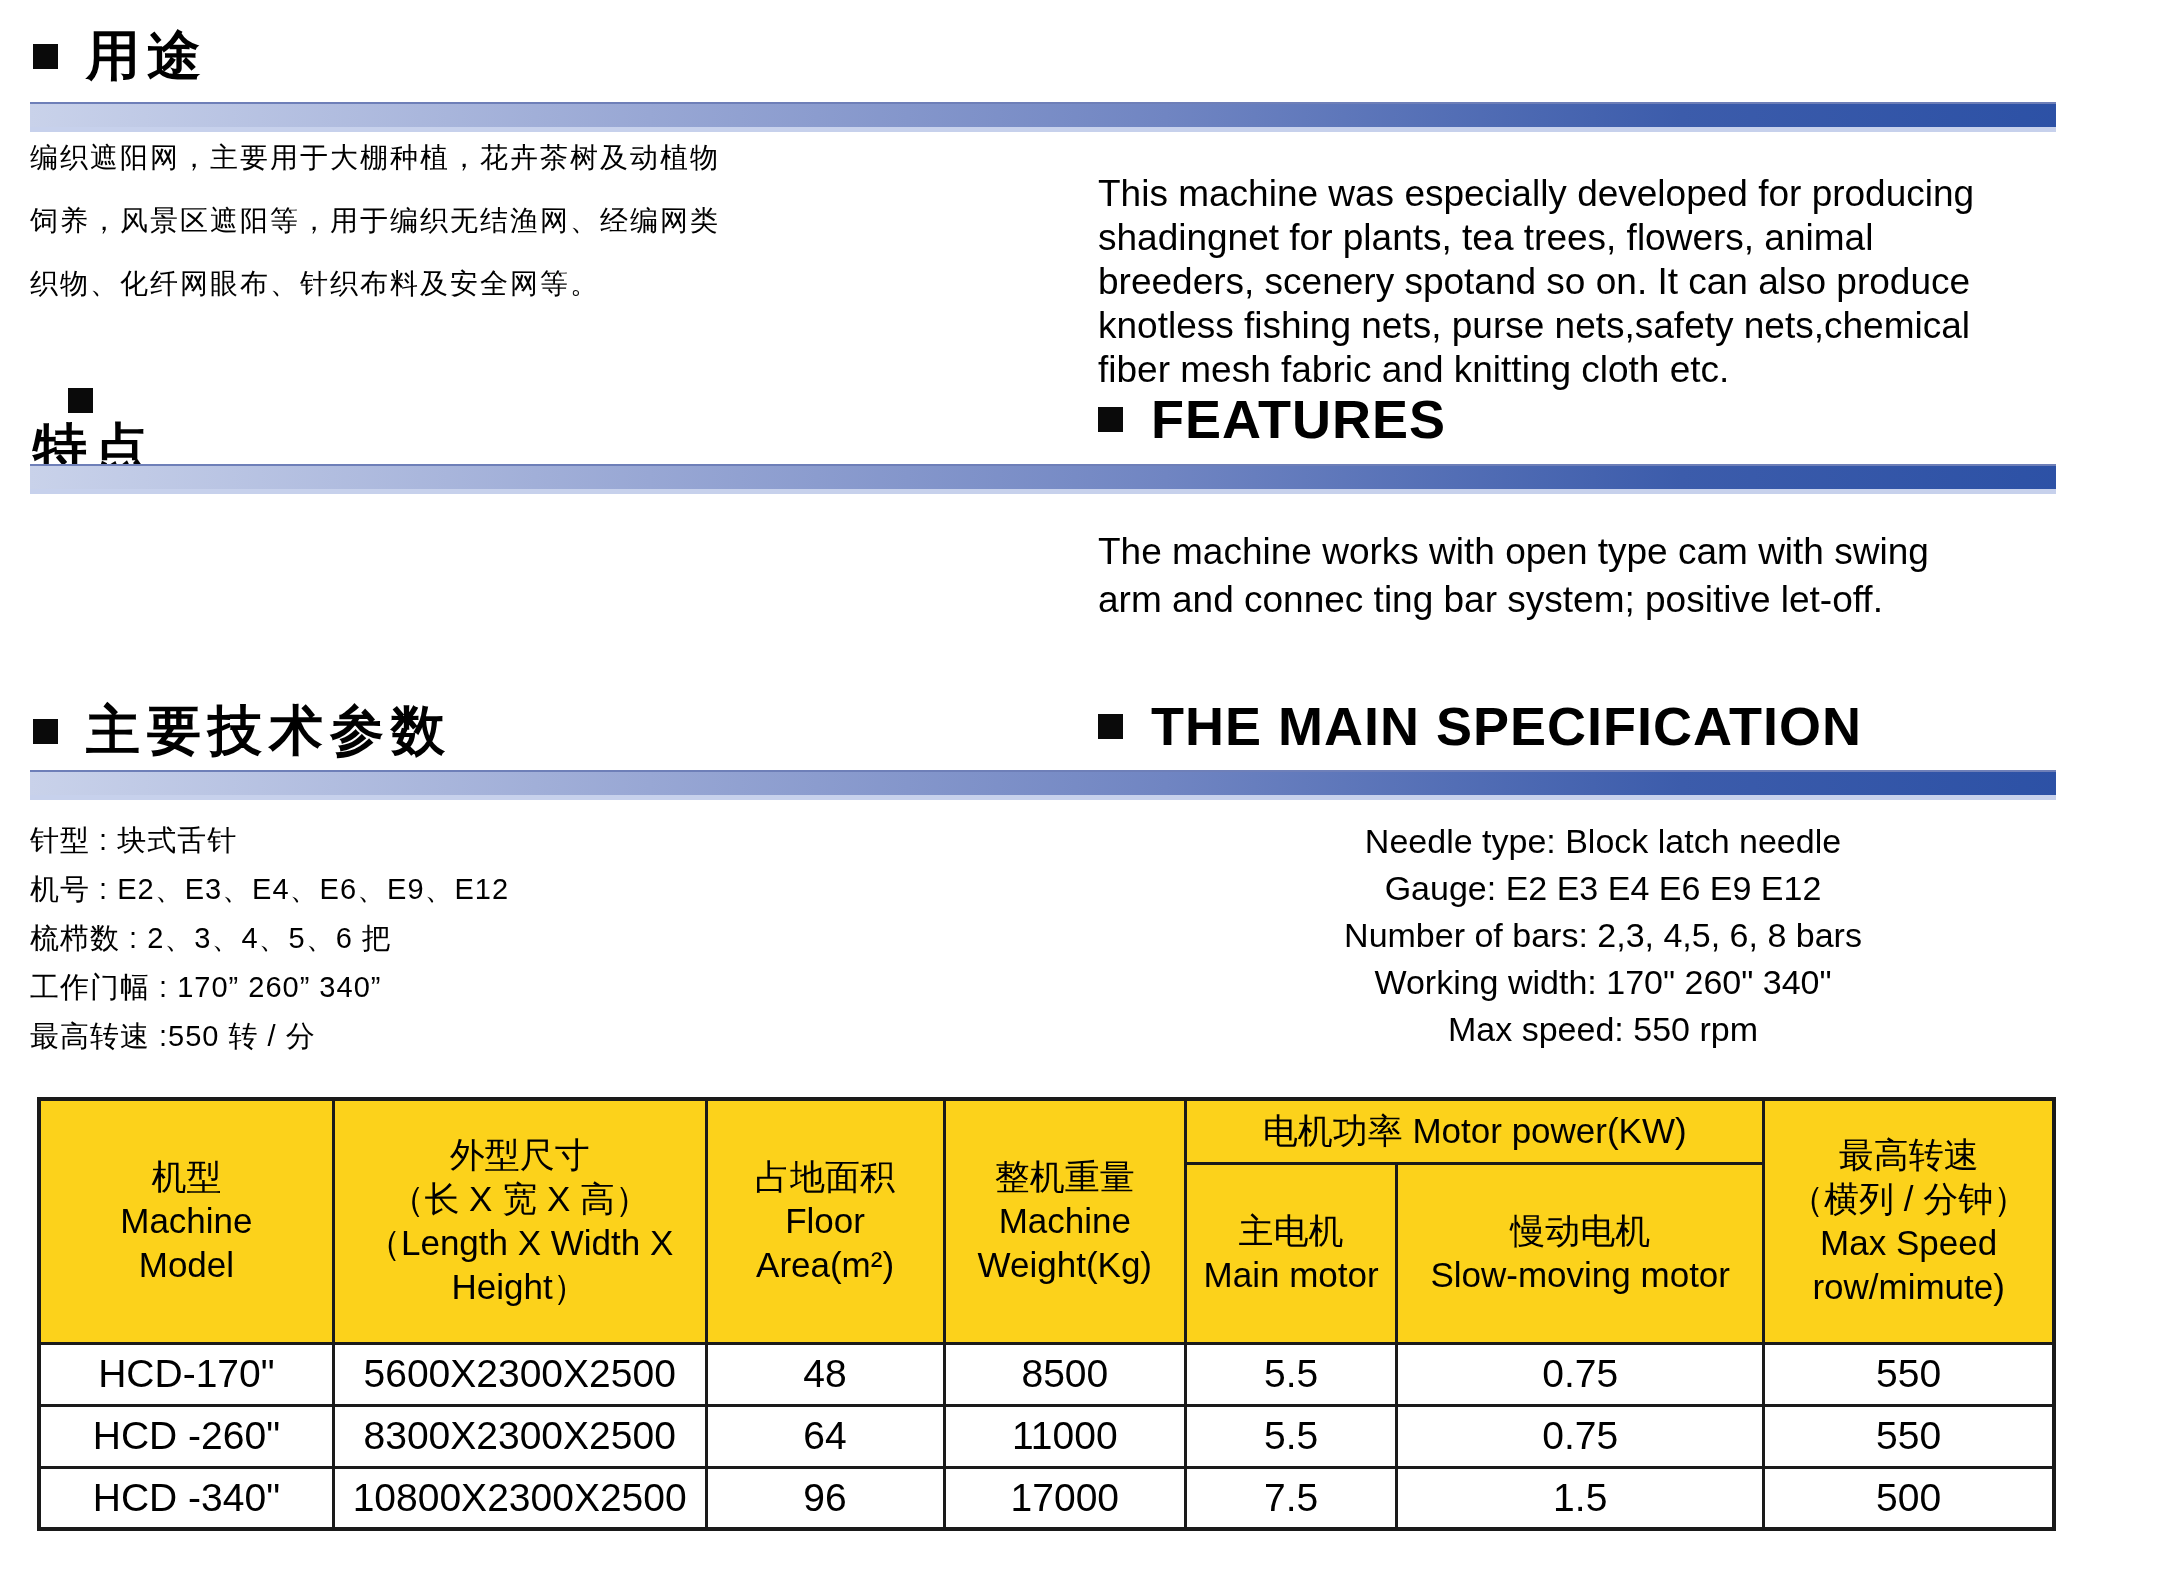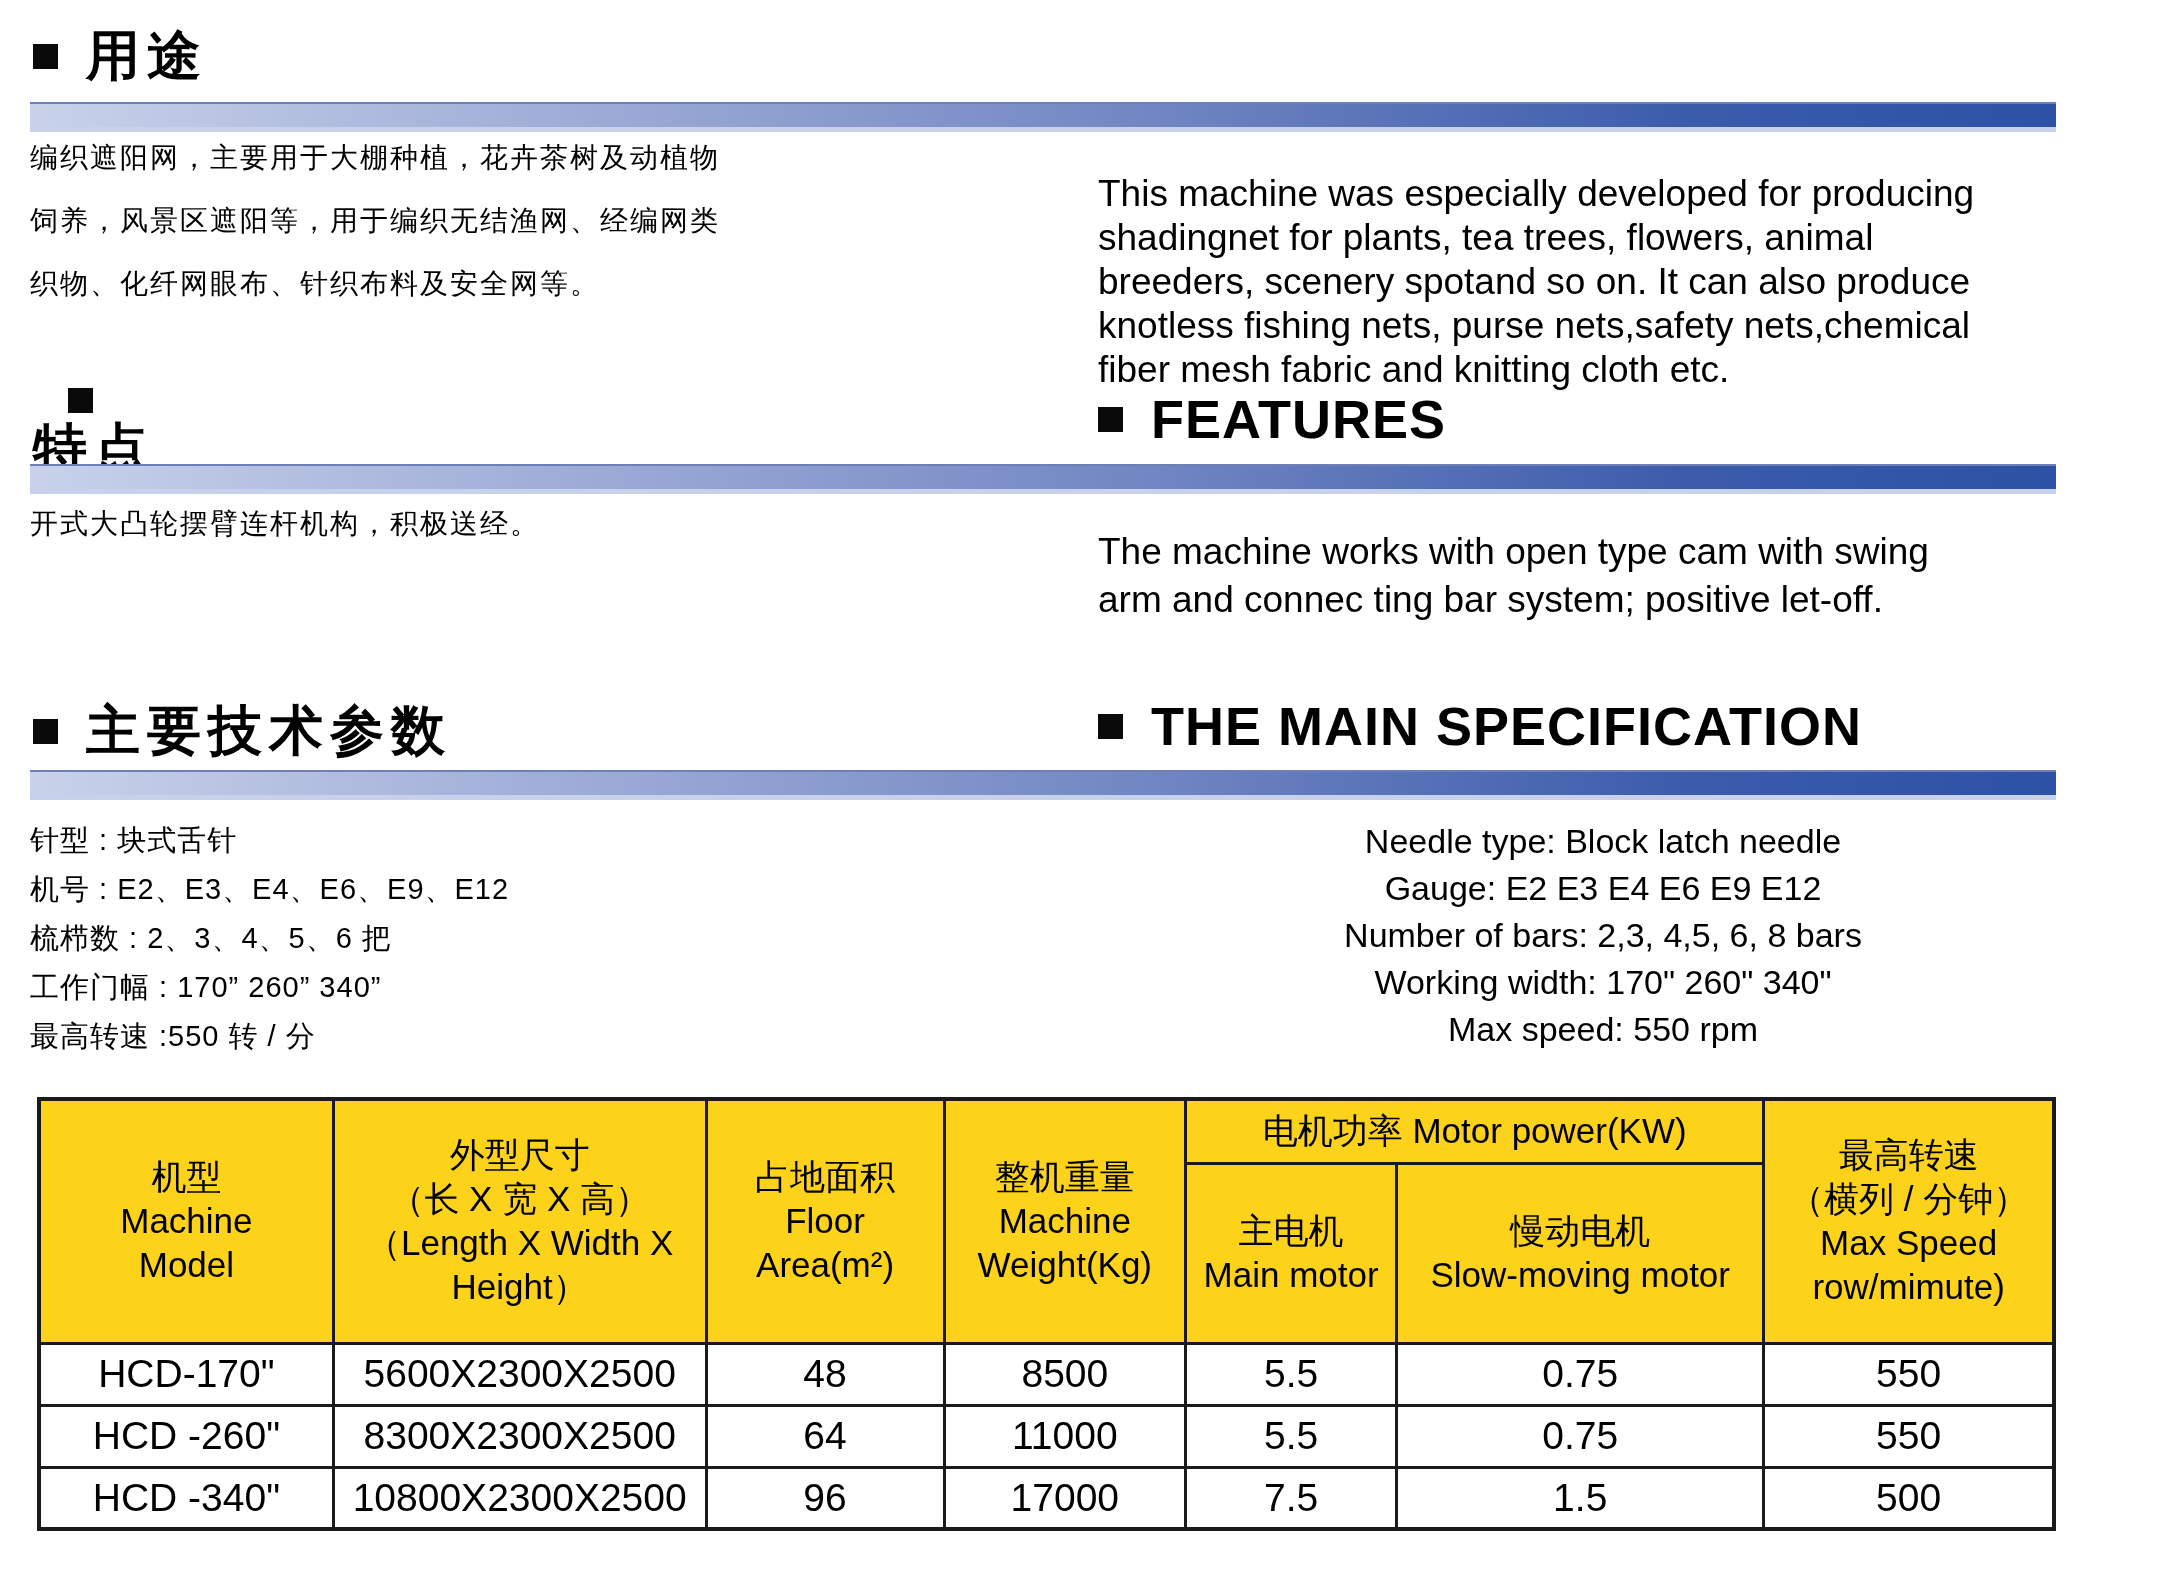--- a/index.html
+++ b/index.html
@@ -73,21 +73,20 @@
     <span class="sq"></span>
     <span>特点</span>
   </div>
   <div class="heading en" style="left:1098px;top:388px;">
     <span class="sq"></span>
     <span>FEATURES</span>
   </div>
 
   <div class="bar" style="top:464px;"></div>
 
-  <div class="zh-body pre" style="top:492px;">开式大凸轮摆臂连杆机构，积极送经。</div>
   <div class="en-body pre" style="top:496px;line-height:48px;">The machine works with open type cam with swing
 arm and connec ting bar system; positive let-off.</div>
 
   <div class="heading en" style="left:1098px;top:695px;">
     <span class="sq"></span>
     <span>THE MAIN SPECIFICATION</span>
   </div>
   <div class="heading zh" style="left:33px;top:695px;">
     <span class="sq"></span>
     <span>主要技术参数</span>

